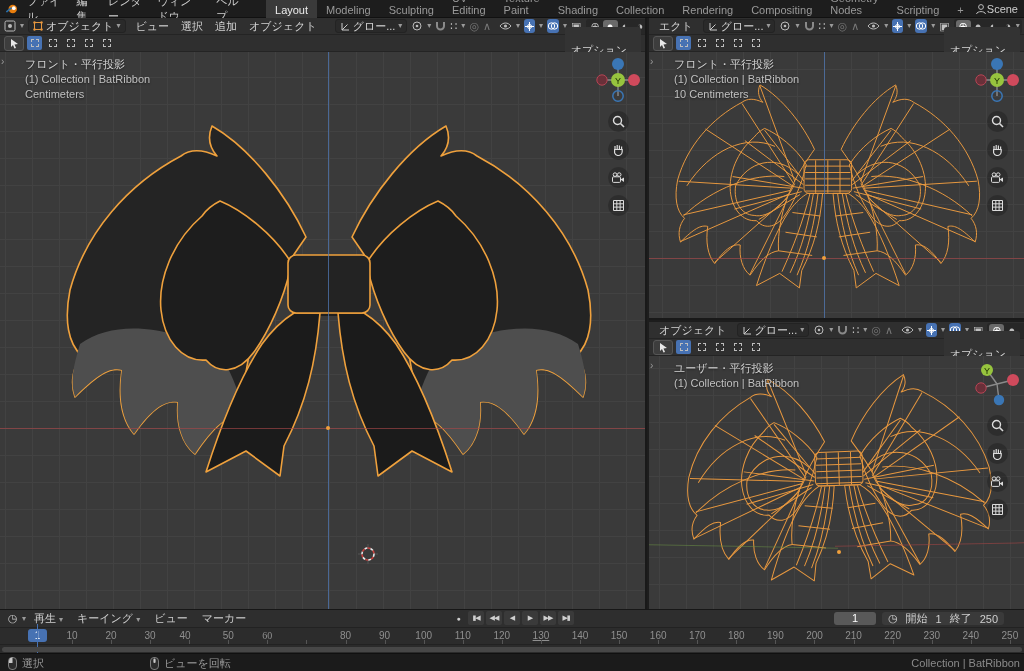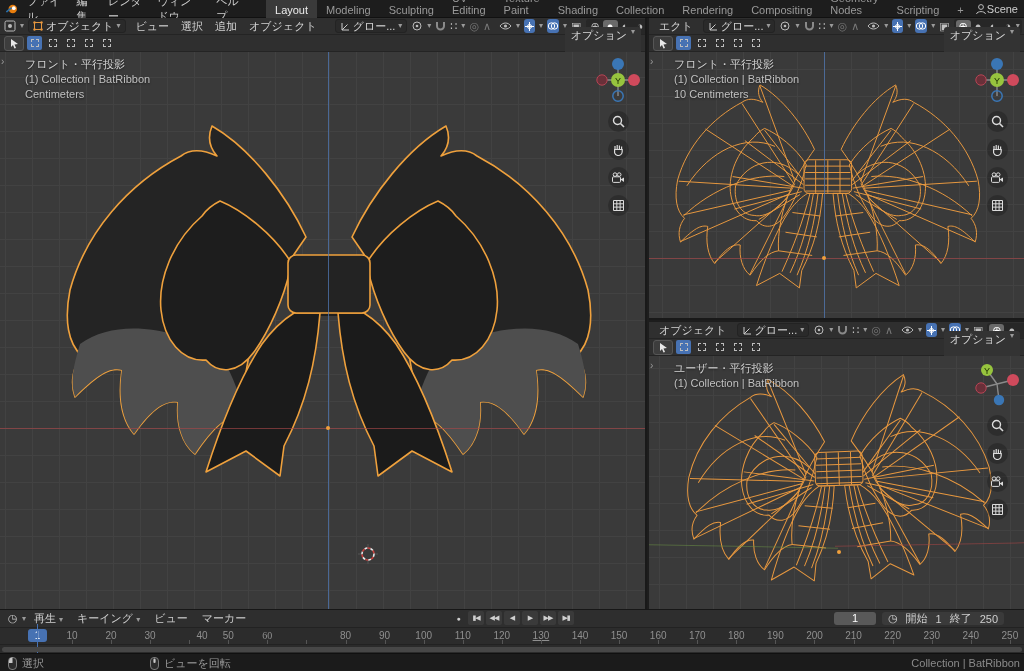--- a/index.html
+++ b/index.html
@@ -45,21 +45,21 @@
   .ic.dim { color:#7a7a7a; }
   .shading { display:inline-flex; align-items:center; background:#272727; border-radius:3px; padding:0 2px; height:15px; }
   .shading .sh { width:15px; text-align:center; font-size:11px; color:#bdbdbd; }
   .shading .sh.active { background:#6a6a6a; border-radius:3px; color:#fff; }
 
   .tool-cursor { width:20px; height:15px; background:#3d3d3d; border:1px solid #565656;
     border-radius:3px; display:inline-flex; align-items:center; justify-content:center; }
   .selbox { width:15px; height:14px; display:inline-flex; align-items:center; justify-content:center; border-radius:2px; }
   .selbox i { display:block; width:8px; height:8px; border:1px dashed #bdbdbd; }
   .selbox.active { background:#4772b3; }
-  .options-btn { margin-left:auto; display:inline-flex; align-items:flex-start; gap:4px;
+  .options-btn { margin-left:auto; display:inline-flex; align-items:flex-end; gap:4px;
     background:#333; border-radius:3px; padding:1px 6px; color:#d8d8d8; height:32px; }
 
   .overlay-txt { position:absolute; left:9px; top:5px; line-height:15px; color:#d4d4d4;
     text-shadow:0 1px 2px rgba(0,0,0,.5); pointer-events:none;margin-left:16px; }
   .overlay-txt div:nth-child(2), .overlay-txt div:nth-child(3) { color:#c0c0c0; }
   .edge-arrow { position:absolute; left:1px; top:4px; color:#9a9a9a; font-size:10px; }
 
   .axis-x { position:absolute; left:0; right:0; height:1px; background:rgba(165,70,72,.65); }
   .axis-y-blue { position:absolute; top:0; bottom:0; width:1px; background:rgba(80,120,180,.75); }
   .origin-dot { position:absolute; width:4px; height:4px; border-radius:50%; background:#ef9f3c; }
@@ -660,21 +660,21 @@
     </span>
   </div>
   <div id="ruler">
     <span id="cur-frame">1</span>
   <span class="tick-num" style="left: 71.972px;">10</span>
       <span class="tick-mark" style="left: 71.972px;"></span>
       <span class="tick-num" style="left: 111.052px;">20</span>
       <span class="tick-mark" style="left: 111.052px;"></span>
       <span class="tick-num" style="left: 150.132px;">30</span>
       <span class="tick-mark" style="left: 150.132px;"></span>
-      <span class="tick-num" style="left: 202px;">40</span>
+      <span class="tick-num" style="left: 185px;">40</span>
       <span class="tick-mark" style="left: 189.212px;"></span>
       <span class="tick-num" style="left: 228.292px;">50</span>
       <span class="tick-mark" style="left: 228.292px;"></span>
       <span class="tick-num" style="left: 267.372px; font-family: Liberation Serif, serif;">60</span>
       <span class="tick-mark" style="left: 267.372px;"></span>
       <span class="tick-num" style="left: 306.452px; margin-top: 26px;">70</span>
       <span class="tick-mark" style="left: 306.452px;"></span>
       <span class="tick-num" style="left: 345.532px;">80</span>
       <span class="tick-mark" style="left: 345.532px;"></span>
       <span class="tick-num" style="left: 384.612px;">90</span>

